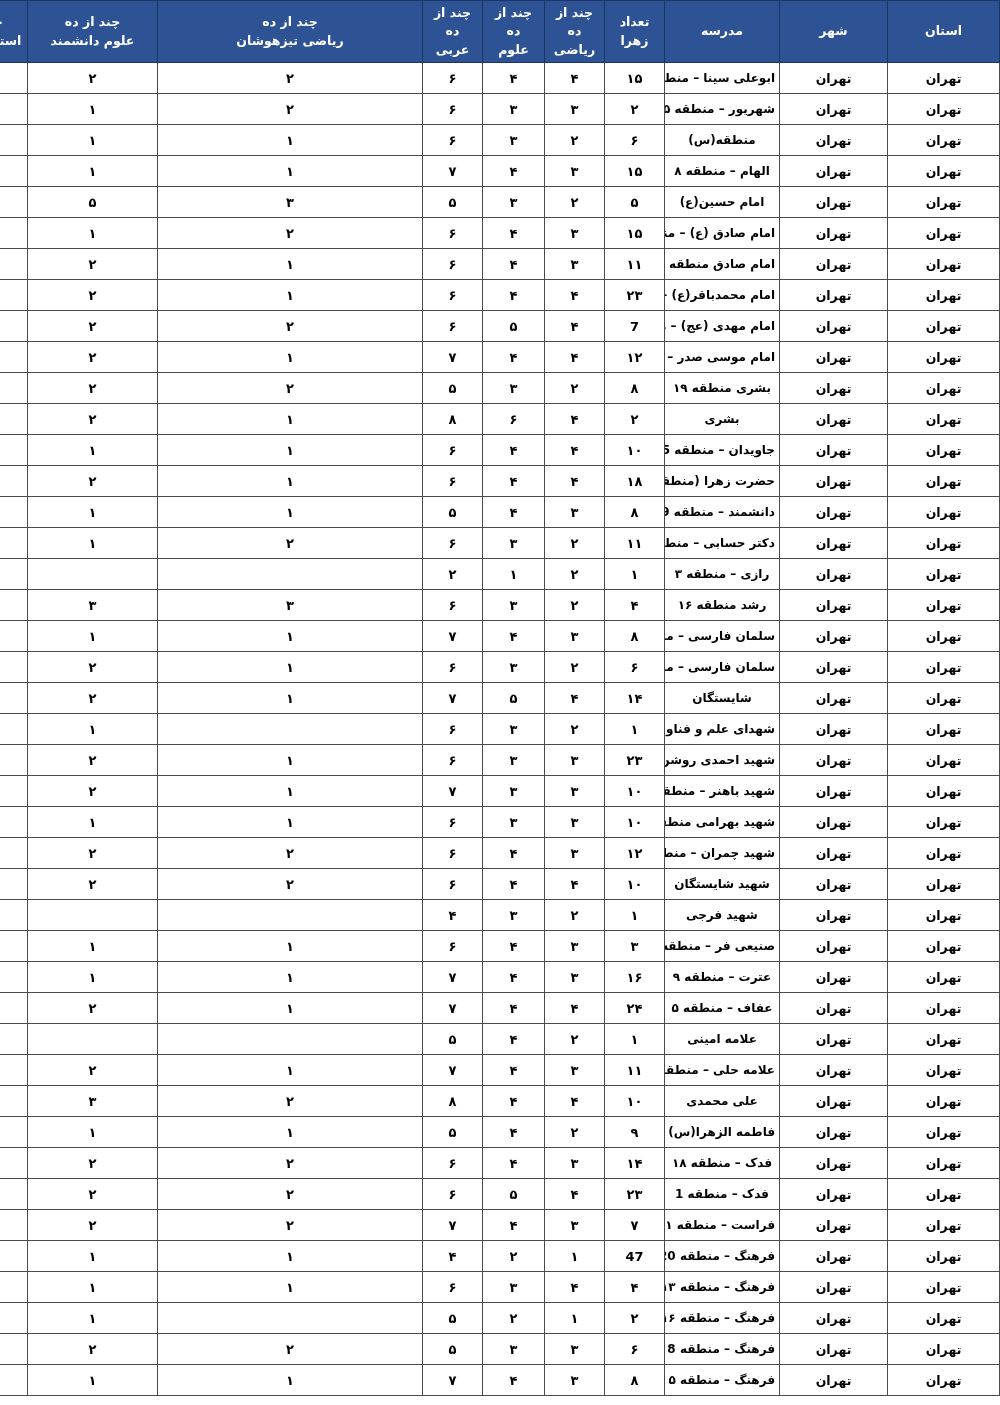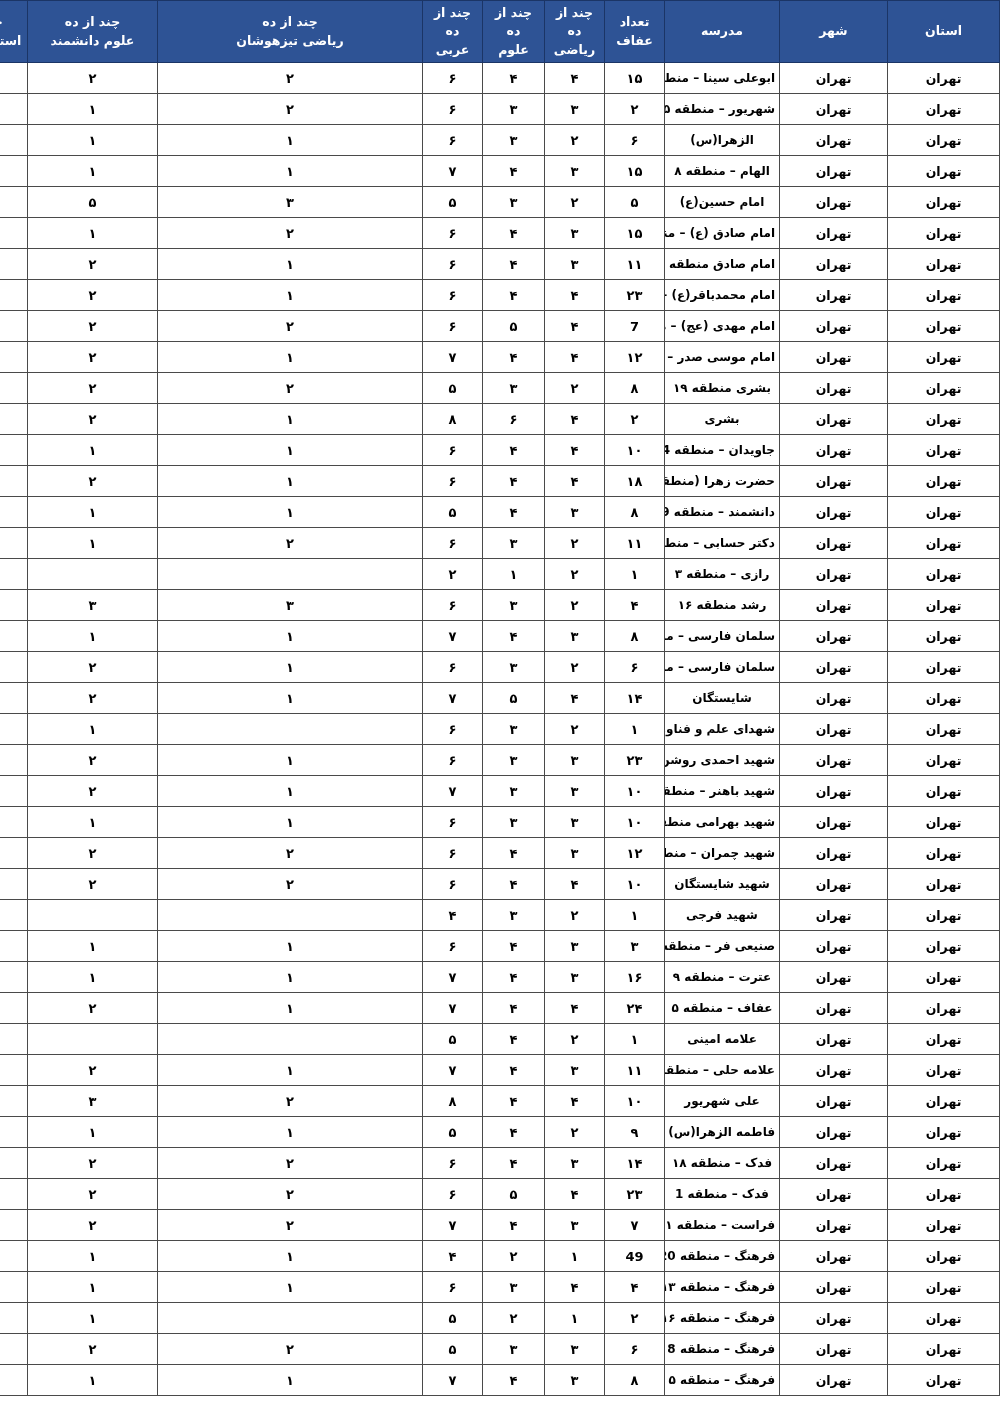--- a/index.html
+++ b/index.html
@@ -89,21 +89,21 @@
           <span class="hdr-l1">استان</span>
         </th>
         <th>
           <span class="hdr-l1">شهر</span>
         </th>
         <th>
           <span class="hdr-l1">مدرسه</span>
         </th>
         <th>
           <span class="hdr-l1">تعداد</span>
-          <span class="hdr-l2">عفاف</span>
+          <span class="hdr-l2">زهرا</span>
         </th>
         <th>
           <span class="hdr-l1">چند از ده</span>
           <span class="hdr-l2">ریاضی</span>
         </th>
         <th>
           <span class="hdr-l1">چند از ده</span>
           <span class="hdr-l2">علوم</span>
         </th>
         <th>
@@ -145,21 +145,21 @@
         <td class="num-cell">۳</td>
         <td class="num-cell">۳</td>
         <td class="num-cell">۶</td>
         <td class="num-cell">۲</td>
         <td class="num-cell">۱</td>
         <td class="num-cell">۲</td>
       </tr>
       <tr>
         <td>تهران</td>
         <td>تهران</td>
-        <td class="school-cell">الزهرا(س)</td>
+        <td class="school-cell">منطقه(س)</td>
         <td class="num-cell">۶</td>
         <td class="num-cell">۲</td>
         <td class="num-cell">۳</td>
         <td class="num-cell">۶</td>
         <td class="num-cell">۱</td>
         <td class="num-cell">۱</td>
         <td class="num-cell">۲</td>
       </tr>
       <tr>
         <td>تهران</td>
@@ -265,21 +265,21 @@
         <td class="num-cell">۴</td>
         <td class="num-cell">۶</td>
         <td class="num-cell">۸</td>
         <td class="num-cell">۱</td>
         <td class="num-cell">۲</td>
         <td class="num-cell">۲</td>
       </tr>
       <tr>
         <td>تهران</td>
         <td>تهران</td>
-        <td class="school-cell">جاویدان – منطقه 4</td>
+        <td class="school-cell">جاویدان – منطقه 5</td>
         <td class="num-cell">۱۰</td>
         <td class="num-cell">۴</td>
         <td class="num-cell">۴</td>
         <td class="num-cell">۶</td>
         <td class="num-cell">۱</td>
         <td class="num-cell">۱</td>
         <td class="num-cell">۲</td>
       </tr>
       <tr>
         <td>تهران</td>
@@ -517,21 +517,21 @@
         <td class="num-cell">۳</td>
         <td class="num-cell">۴</td>
         <td class="num-cell">۷</td>
         <td class="num-cell">۱</td>
         <td class="num-cell">۲</td>
         <td class="num-cell">۳</td>
       </tr>
       <tr>
         <td>تهران</td>
         <td>تهران</td>
-        <td class="school-cell">علی شهریور</td>
+        <td class="school-cell">علی محمدی</td>
         <td class="num-cell">۱۰</td>
         <td class="num-cell">۴</td>
         <td class="num-cell">۴</td>
         <td class="num-cell">۸</td>
         <td class="num-cell">۲</td>
         <td class="num-cell">۳</td>
         <td class="num-cell">۳</td>
       </tr>
       <tr>
         <td>تهران</td>
@@ -578,21 +578,21 @@
         <td class="num-cell">۴</td>
         <td class="num-cell">۷</td>
         <td class="num-cell">۲</td>
         <td class="num-cell">۲</td>
         <td class="num-cell">۴</td>
       </tr>
       <tr>
         <td>تهران</td>
         <td>تهران</td>
         <td class="school-cell">فرهنگ – منطقه 20</td>
-        <td class="num-cell">49</td>
+        <td class="num-cell">47</td>
         <td class="num-cell">۱</td>
         <td class="num-cell">۲</td>
         <td class="num-cell">۴</td>
         <td class="num-cell">۱</td>
         <td class="num-cell">۱</td>
         <td class="num-cell">۱</td>
       </tr>
       <tr>
         <td>تهران</td>
         <td>تهران</td>

